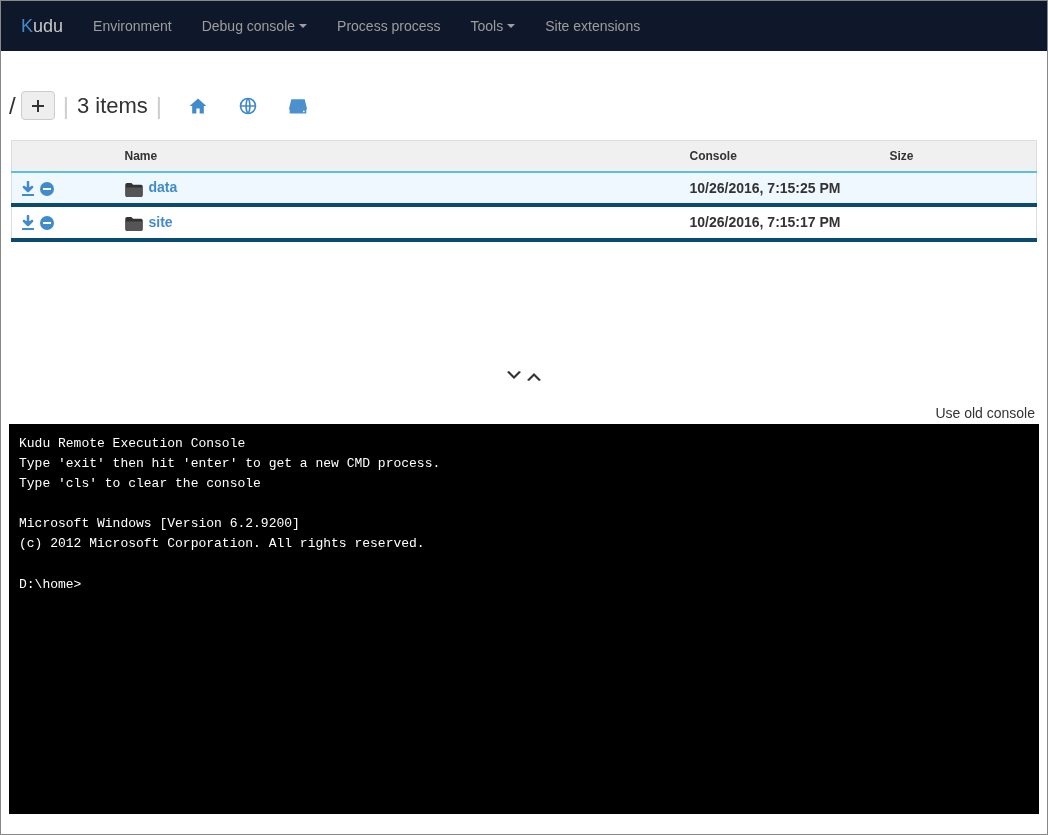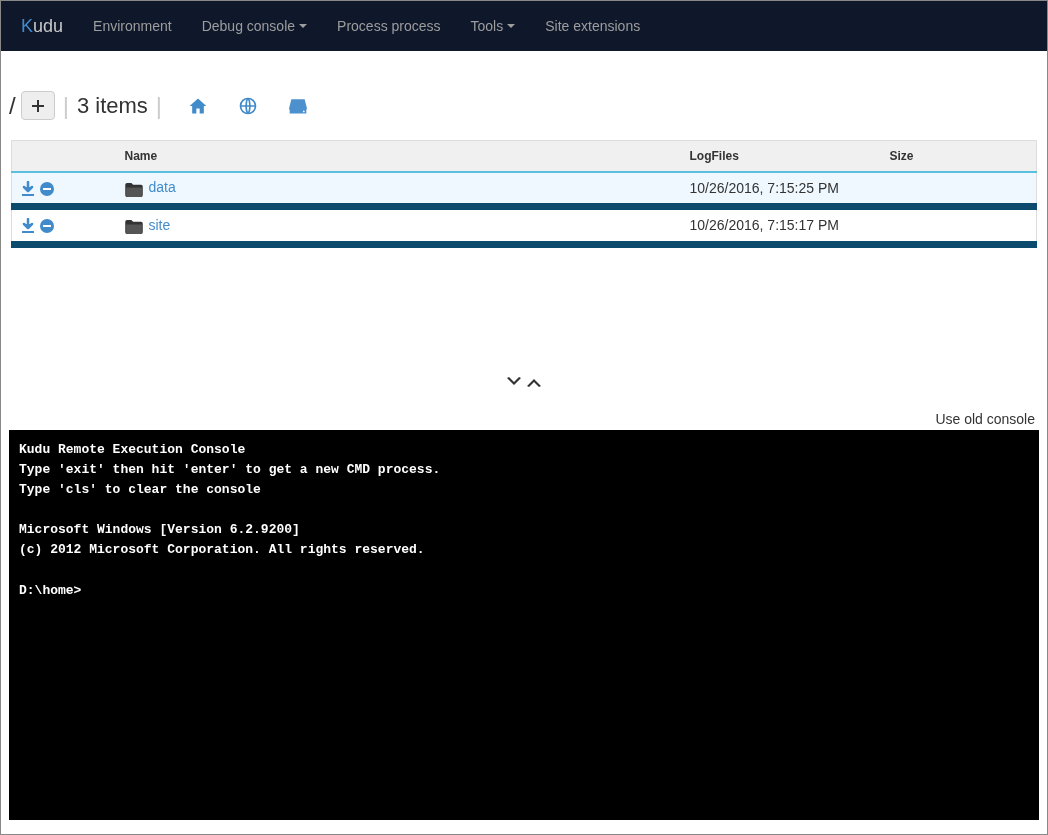--- a/index.html
+++ b/index.html
@@ -121,21 +121,22 @@
       padding: 8px;
       text-align: left;
       font-weight: bold;
       border-top: 1px solid #ddd;
       border-bottom: 1px solid #ddd;
       color: #333;
       font-size: 12px;
     }
     
     .file-table tbody tr {
-      border-bottom: 7px solid #0c4a6e;
+      border-bottom: 4px solid #0c4a6e;
+      font-weight: bold;
     }
     
     .file-table tbody tr.highlighted {
       background: #f0f8ff;
       border-top: 2px solid #5bc0de;
     }
     
     .file-table tbody td {
       padding: 6px 8px;
       font-size: 14px;
@@ -202,21 +203,20 @@
       background: #000;
       color: #fff;
       font-family: Consolas, "Courier New", monospace;
       font-size: 13px;
       padding: 10px;
       margin: 0 8px 8px 8px;
       height: 390px;
       white-space: pre;
       overflow: auto;
       line-height: 1.55;
-      font-weight: bold;
     }
     
     
     svg {
       display: inline-block;
       vertical-align: middle;
     }
   </style>
 </head>
 <body>
@@ -275,21 +275,21 @@
         </svg>
     </span>
   </div>
 </div>
 
 <table class="file-table">
   <thead>
     <tr>
       <th class="actions-col"></th>
       <th class="name-col">Name</th>
-      <th class="modified-col">LogFiles</th>
+      <th class="modified-col">Console</th>
       <th class="size-col">Size</th>
     </tr>
   </thead>
   <tbody id="file-rows">
       <tr class="highlighted">
         <td><span class="action-icon"><svg width="16" height="16" viewBox="0 0 16 16">
               <path fill="#428bca" d="M8 1v8M4 6l4 4 4-4" stroke="#428bca" stroke-width="2.5" stroke-linecap="round" stroke-linejoin="round"></path>
               <path d="M2 13h12v2H2z" fill="#428bca"></path>
             </svg></span><span class="action-icon"><svg width="16" height="16" viewBox="0 0 16 16">
               <circle cx="8" cy="8" r="7" fill="#428bca"></circle>

